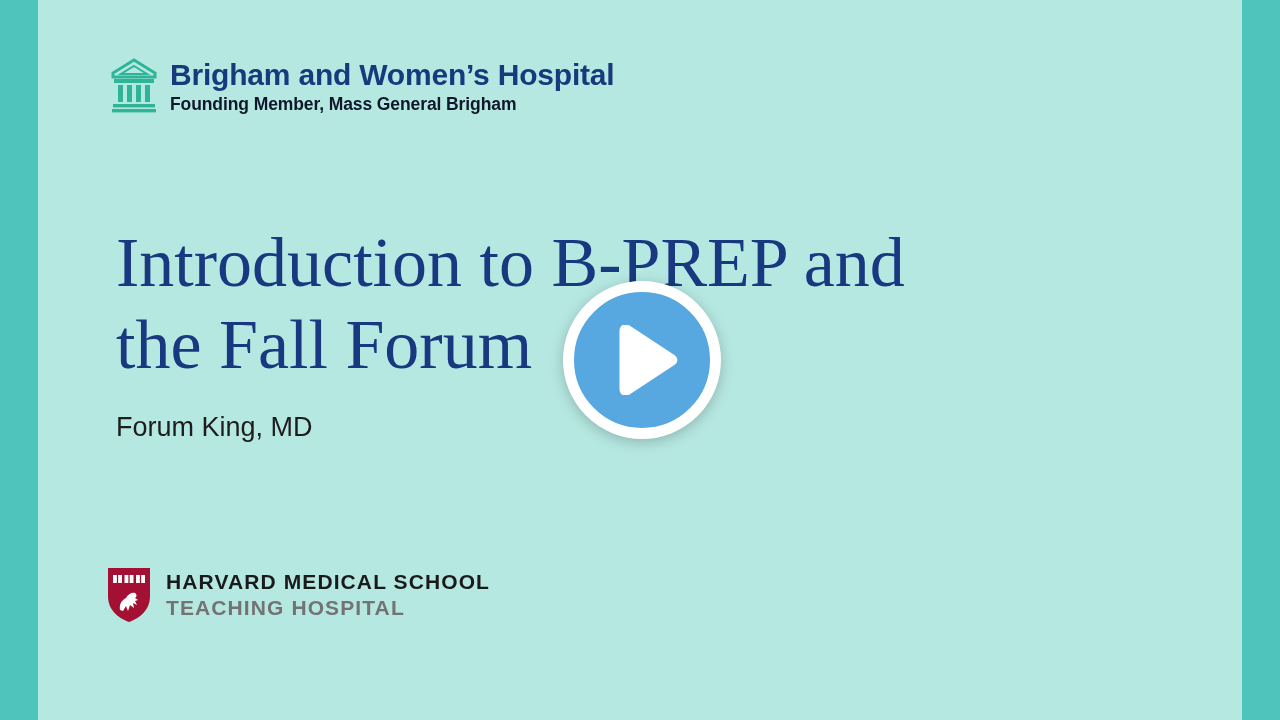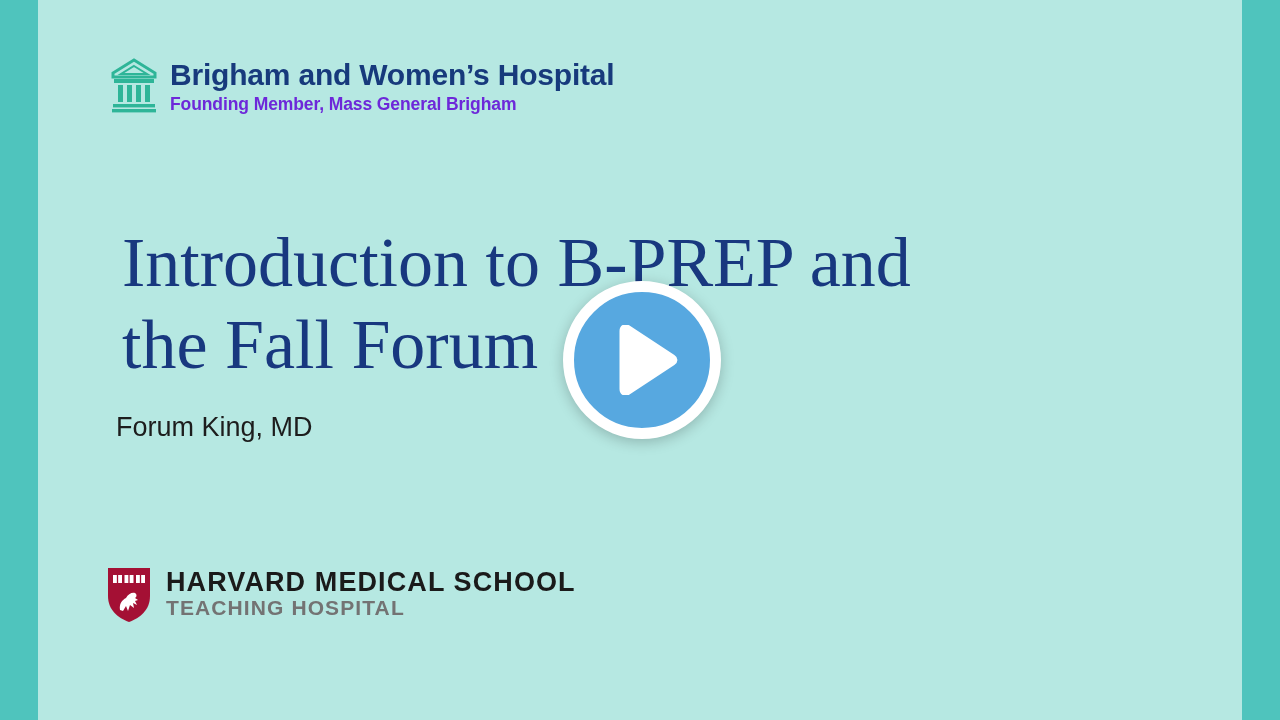--- a/index.html
+++ b/index.html
@@ -61,29 +61,29 @@
     letter-spacing: -0.2px;
     color: #173a7c;
     white-space: nowrap;
   }
   .bwh-tag {
     font-family: "Liberation Sans", sans-serif;
     font-weight: bold;
     font-size: 17.5px;
     line-height: 22px;
     letter-spacing: -0.1px;
-    color: #6d28d9;
+    color: #0f172a;
     white-space: nowrap;
     margin-top: 1px;
   }
 
   
   .title {
     position: absolute;
-    left: 84px;
+    left: 78px;
     top: 222px;
     width: 1000px;
     font-family: "Liberation Serif", "DejaVu Serif", serif;
     font-size: 70px;
     line-height: 82px;
     color: #18387f;
     letter-spacing: 0px;
   }
   .title-line { display: block; white-space: nowrap; }
 
@@ -105,21 +105,21 @@
     top: 566px;
     display: flex;
     align-items: center;
     gap: 14px;
   }
   .hms-shield { width: 46px; height: 58px; display: block; flex: none; }
   .hms-words { display: flex; flex-direction: column; justify-content: center; }
   .hms-line1 {
     font-family: "Liberation Sans", sans-serif;
     font-weight: bold;
-    font-size: 27px;
+    font-size: 21px;
     line-height: 26px;
     letter-spacing: 1.1px;
     color: #1a1a1a;
     white-space: nowrap;
     text-align: center;
   }
   .hms-line2 {
     font-family: "Liberation Sans", sans-serif;
     font-weight: bold;
     font-size: 21px;

